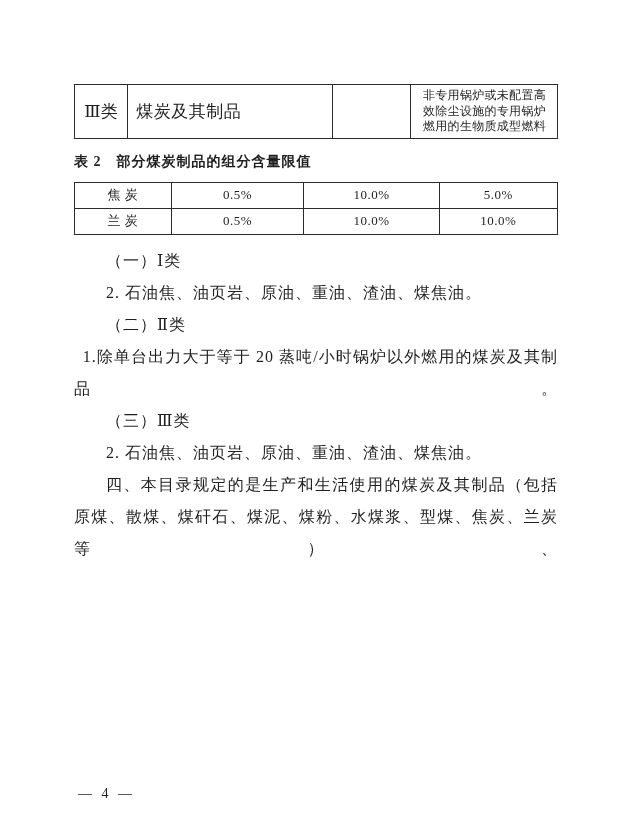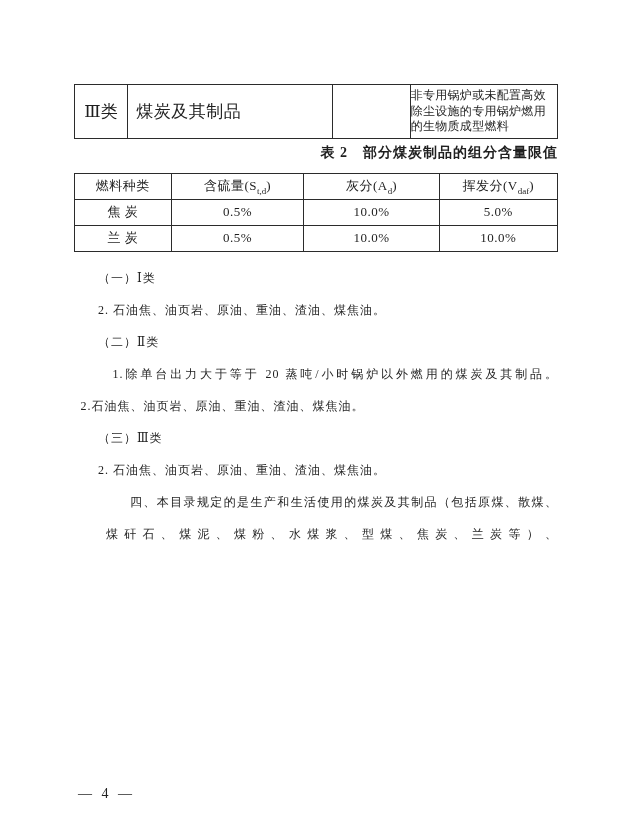--- a/index.html
+++ b/index.html
@@ -27,50 +27,50 @@
   td, th {
     border: 1px solid #2b2b2b;
     font-weight: normal;
     color: #1f1f1f;
   }
   
   .cont-table td { height: 52px; font-size: 17px; }
   .cont-table .c-cat   { width: 11%;  text-align: center; vertical-align: middle; }
   .cont-table .c-name  { width: 42.5%; text-align: left; vertical-align: middle; padding-left: 8px; letter-spacing: 0.5px; }
   .cont-table .c-empty { width: 16%; }
-  .cont-table .c-note  { width: 30.5%; font-size: 12px; line-height: 15.5px; vertical-align: middle; padding: 3px 0; letter-spacing: 0.3px; }
+  .cont-table .c-note  { width: 30.5%; font-size: 12px; line-height: 15.5px; vertical-align: middle; padding: 3px 11px; letter-spacing: 0.3px; text-align: right; }
   
   .table2-title {
-    margin-top: 4px;
+    margin-top: 13px;
     height: 20px;
     line-height: 20px;
-    text-align: right;
+    text-align: left;
     font-size: 14px;
     font-weight: bold;
     letter-spacing: 1px;
   }
   
   .table2 { margin-top: 10px; }
   .table2 td, .table2 th { height: 26px; text-align: center; vertical-align: middle; font-size: 13px; letter-spacing: 0.5px; }
   .table2 col.t2c1 { width: 20%; }
   .table2 col.t2c2 { width: 27.5%; }
   .table2 col.t2c3 { width: 28%; }
   .table2 col.t2c4 { width: 24.5%; }
   .table2 sub { font-size: 9px; letter-spacing: 0; }
   
   .body-text { margin-top: 10px; }
   .body-text p {
-    font-size: 12px;
+    font-size: 16px;
     line-height: 32px;
     letter-spacing: 1px;
     text-align: justify;
   }
   .ind2 { text-indent: 2em; }
   .ind1 { text-indent: 0.55em; }
-  .fill { text-align-last: justify; margin-left: 32px; }
+  .fill { text-align-last: justify; }
   
   .page-number {
     position: absolute;
     left: 78px;
     top: 786px;
     font-size: 14px;
     letter-spacing: 3px;
     color: #222;
   }
 </style>
@@ -95,46 +95,39 @@
 
     <table class="table2">
       <colgroup>
         <col class="t2c1">
           <col class="t2c2">
           <col class="t2c3">
           <col class="t2c4">
       </colgroup>
       <tbody>
         <tr>
-          <th><span>燃料种类</span><sub></sub><span></span></th>
-          <th><span>含硫量(S</span><sub>t,d</sub><span>)</span></th>
-          <th><span>灰分(A</span><sub>d</sub><span>)</span></th>
-          <th><span>挥发分(V</span><sub>daf</sub><span>)</span></th>
-        </tr>
-        <tr>
           <td>焦 炭</td>
           <td>0.5%</td>
           <td>10.0%</td>
           <td>5.0%</td>
         </tr>
         <tr>
           <td>兰 炭</td>
           <td>0.5%</td>
           <td>10.0%</td>
           <td>10.0%</td>
         </tr>
       </tbody>
     </table>
 
     <div class="body-text">
       <p class="ind2">（一）Ⅰ类</p>
       <p class="ind2">2. 石油焦、油页岩、原油、重油、渣油、煤焦油。</p>
       <p class="ind2">（二）Ⅱ类</p>
       <p class="ind1 fill">1.除单台出力大于等于 20 蒸吨/小时锅炉以外燃用的煤炭及其制品。</p>
-      <p class="ind1">2.石油焦、油页岩、原油、重油、渣油、煤焦油。</p>
       <p class="ind2">（三）Ⅲ类</p>
       <p class="ind2">2. 石油焦、油页岩、原油、重油、渣油、煤焦油。</p>
       <p class="ind2 fill">四、本目录规定的是生产和生活使用的煤炭及其制品（包括原煤、散煤、煤矸石、煤泥、煤粉、水煤浆、型煤、焦炭、兰炭等）、</p>
     </div>
 
   </div>
 
   <div class="page-number">— 4 —</div>
 </div>
 

